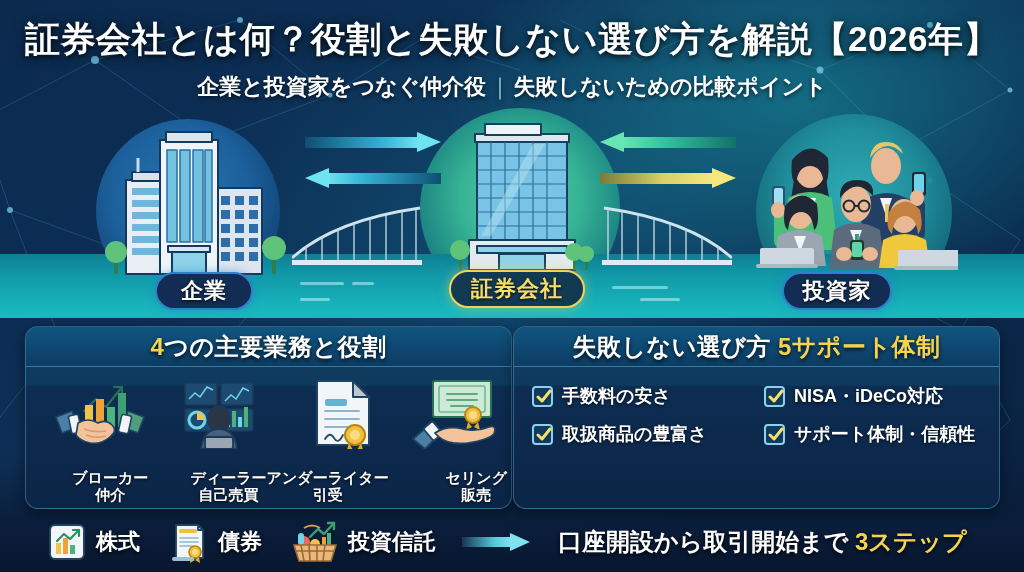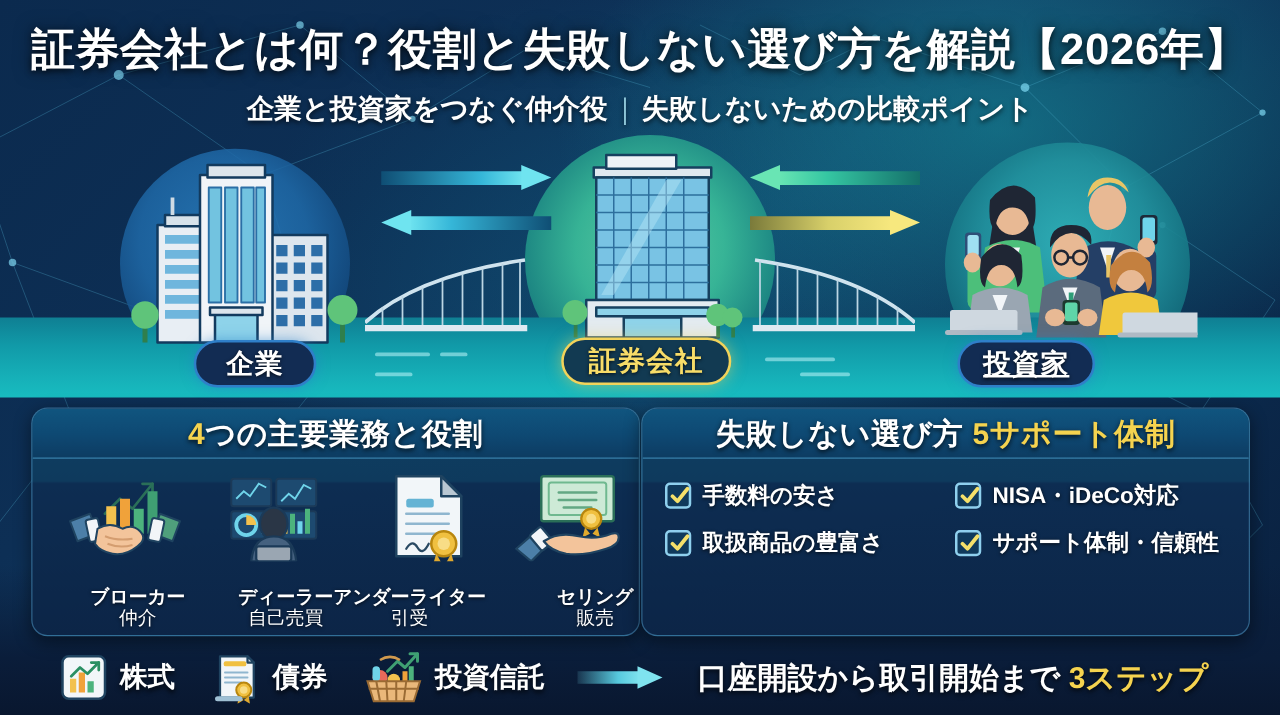--- a/index.html
+++ b/index.html
@@ -81,21 +81,21 @@
     box-shadow:0 0 10px rgba(40,130,200,.55);
     text-shadow:0 1px 3px rgba(0,0,0,.8);
   }
   .pill-gold {
     background:#123a52; border:2.5px solid #f2d35a; color:#f7dc68;
     box-shadow:0 0 12px rgba(240,210,90,.5);
     text-shadow:0 1px 3px rgba(0,0,0,.8);
   }
   #pill-corp { left:155px; top:166px; width:98px; }
   #pill-center { left:449px; top:164px; width:136px; }
-  #pill-inv { left:766px; top:166px; width:110px;text-decoration:underline; }
+  #pill-inv { left:782px; top:166px; width:110px; }
 
   
   .arrow { position:absolute; height:21px; z-index:5; }
   .arrow .shaft { position:absolute; top:5px; height:11px; }
   .arrow .head { position:absolute; top:0; width:0; height:0; border-top:10.5px solid transparent; border-bottom:10.5px solid transparent; }
 
   .a1 { left:305px; top:26px; width:136px; }
   .a1 .shaft { left:0; right:22px; background:linear-gradient(to right,#0f4e74 0%,#35b6d8 70%,#6fe4f0 100%); }
   .a1 .head { right:0; border-left:24px solid #6fe4f0; }
 
@@ -133,21 +133,21 @@
   }
   .gold { color:#f5d34f; }
   .panel-body { position:relative; height:143px; }
 
   
   .cells { display:flex; height:100%; padding:8px 4px 6px; }
   .cell { flex:1; display:flex; flex-direction:column; align-items:flex-end;gap:16px; }
   .cell .icon-box { height:80px; display:flex; align-items:center; justify-content:center; }
   .cell .cap { text-align:center; line-height:1.18; margin-top:2px; }
   .cell .cap .l1 { display:block; font-size:15px; font-weight:bold; color:#ffffff; text-shadow:0 1px 3px rgba(0,0,0,.8); white-space:nowrap; }
-  .cell .cap .l2 { display:block; font-size:15px; font-weight:normal; color:#ffffff; text-shadow:0 1px 3px rgba(0,0,0,.8); white-space:nowrap; }
+  .cell .cap .l2 { display:block; font-size:15px; font-weight:bold; color:#ffffff; text-shadow:0 1px 3px rgba(0,0,0,.8); white-space:nowrap; }
 
   
   .check-grid {
     position:relative; height:100%;
     padding:10px 14px 0 18px;
     display:grid; grid-template-columns:232px 222px; grid-auto-rows:38px;
     align-content:start;
   }
   .check-item { display:flex; align-items:center; gap:9px; }
   .cbox {

